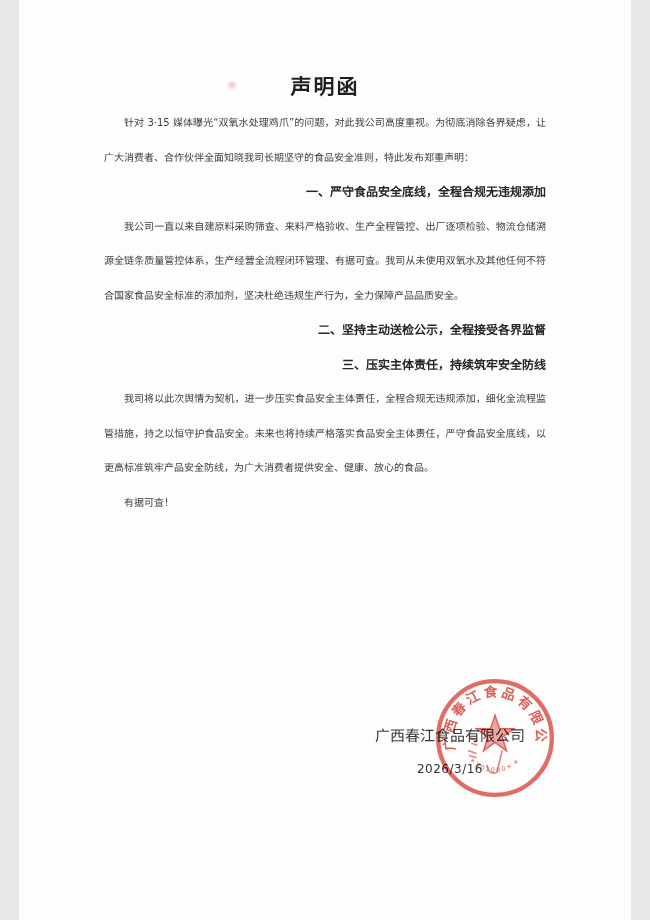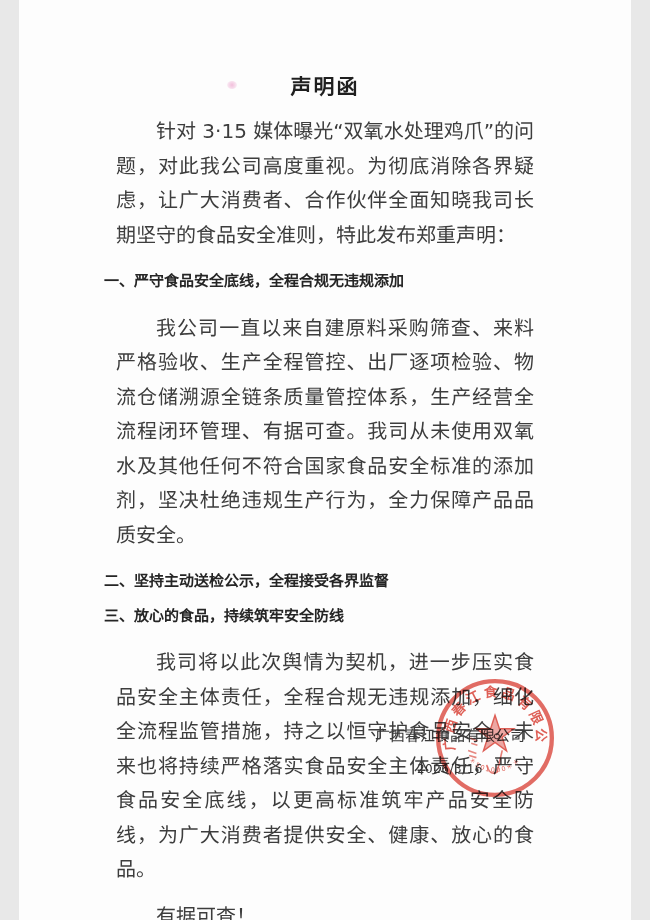--- a/index.html
+++ b/index.html
@@ -22,36 +22,36 @@
   .title{
     margin:0 0 4px 0;
     text-align:center;
     font-size:21px;
     font-weight:700;
     letter-spacing:2px;
     color:#1f1f1f;
     line-height:30px;
   }
   .doc p{
-    margin:12px;
-    font-size:20px;
+    margin:0;
+    font-size:10px;
     line-height:34.5px;
     text-align:justify;
     color:#3d3d3d;
   }
   .doc p.indent{
     text-indent:2em;
   }
   .doc h2{
     margin:0;
-    font-size:15px;
+    font-size:12px;
     font-weight:700;
     line-height:34.5px;
     color:#252525;
-    text-align:left;
+    text-align:right;
   }
   .closing{
     text-indent:2em;
   }
   .signature{
     position:absolute;
     top:724px;
     right:106px;
     text-align:center;
     z-index:1;
@@ -102,21 +102,21 @@
   <div class="doc">
     <h1 class="title">声明函</h1>
 
     <p class="indent">针对 3·15 媒体曝光“双氧水处理鸡爪”的问题，对此我公司高度重视。为彻底消除各界疑虑，让广大消费者、合作伙伴全面知晓我司长期坚守的食品安全准则，特此发布郑重声明：</p>
 
     <h2>一、严守食品安全底线，全程合规无违规添加</h2>
     <p class="indent">我公司一直以来自建原料采购筛查、来料严格验收、生产全程管控、出厂逐项检验、物流仓储溯源全链条质量管控体系，生产经营全流程闭环管理、有据可查。我司从未使用双氧水及其他任何不符合国家食品安全标准的添加剂，坚决杜绝违规生产行为，全力保障产品品质安全。</p>
 
     <h2>二、坚持主动送检公示，全程接受各界监督</h2>
 
-    <h2>三、放心的食品，持续筑牢安全防线</h2>
+    <h2>三、压实主体责任，持续筑牢安全防线</h2>
     <p class="indent">我司将以此次舆情为契机，进一步压实食品安全主体责任，全程合规无违规添加，细化全流程监管措施，持之以恒守护食品安全。未来也将持续严格落实食品安全主体责任，严守食品安全底线，以更高标准筑牢产品安全防线，为广大消费者提供安全、健康、放心的食品。</p>
 
     <p class="closing">有据可查！</p>
   </div>
 
   <div class="signature">
     <div class="company">广西春江食品有限公司</div>
     <div class="date">2026/3/16</div>
   </div>
 

